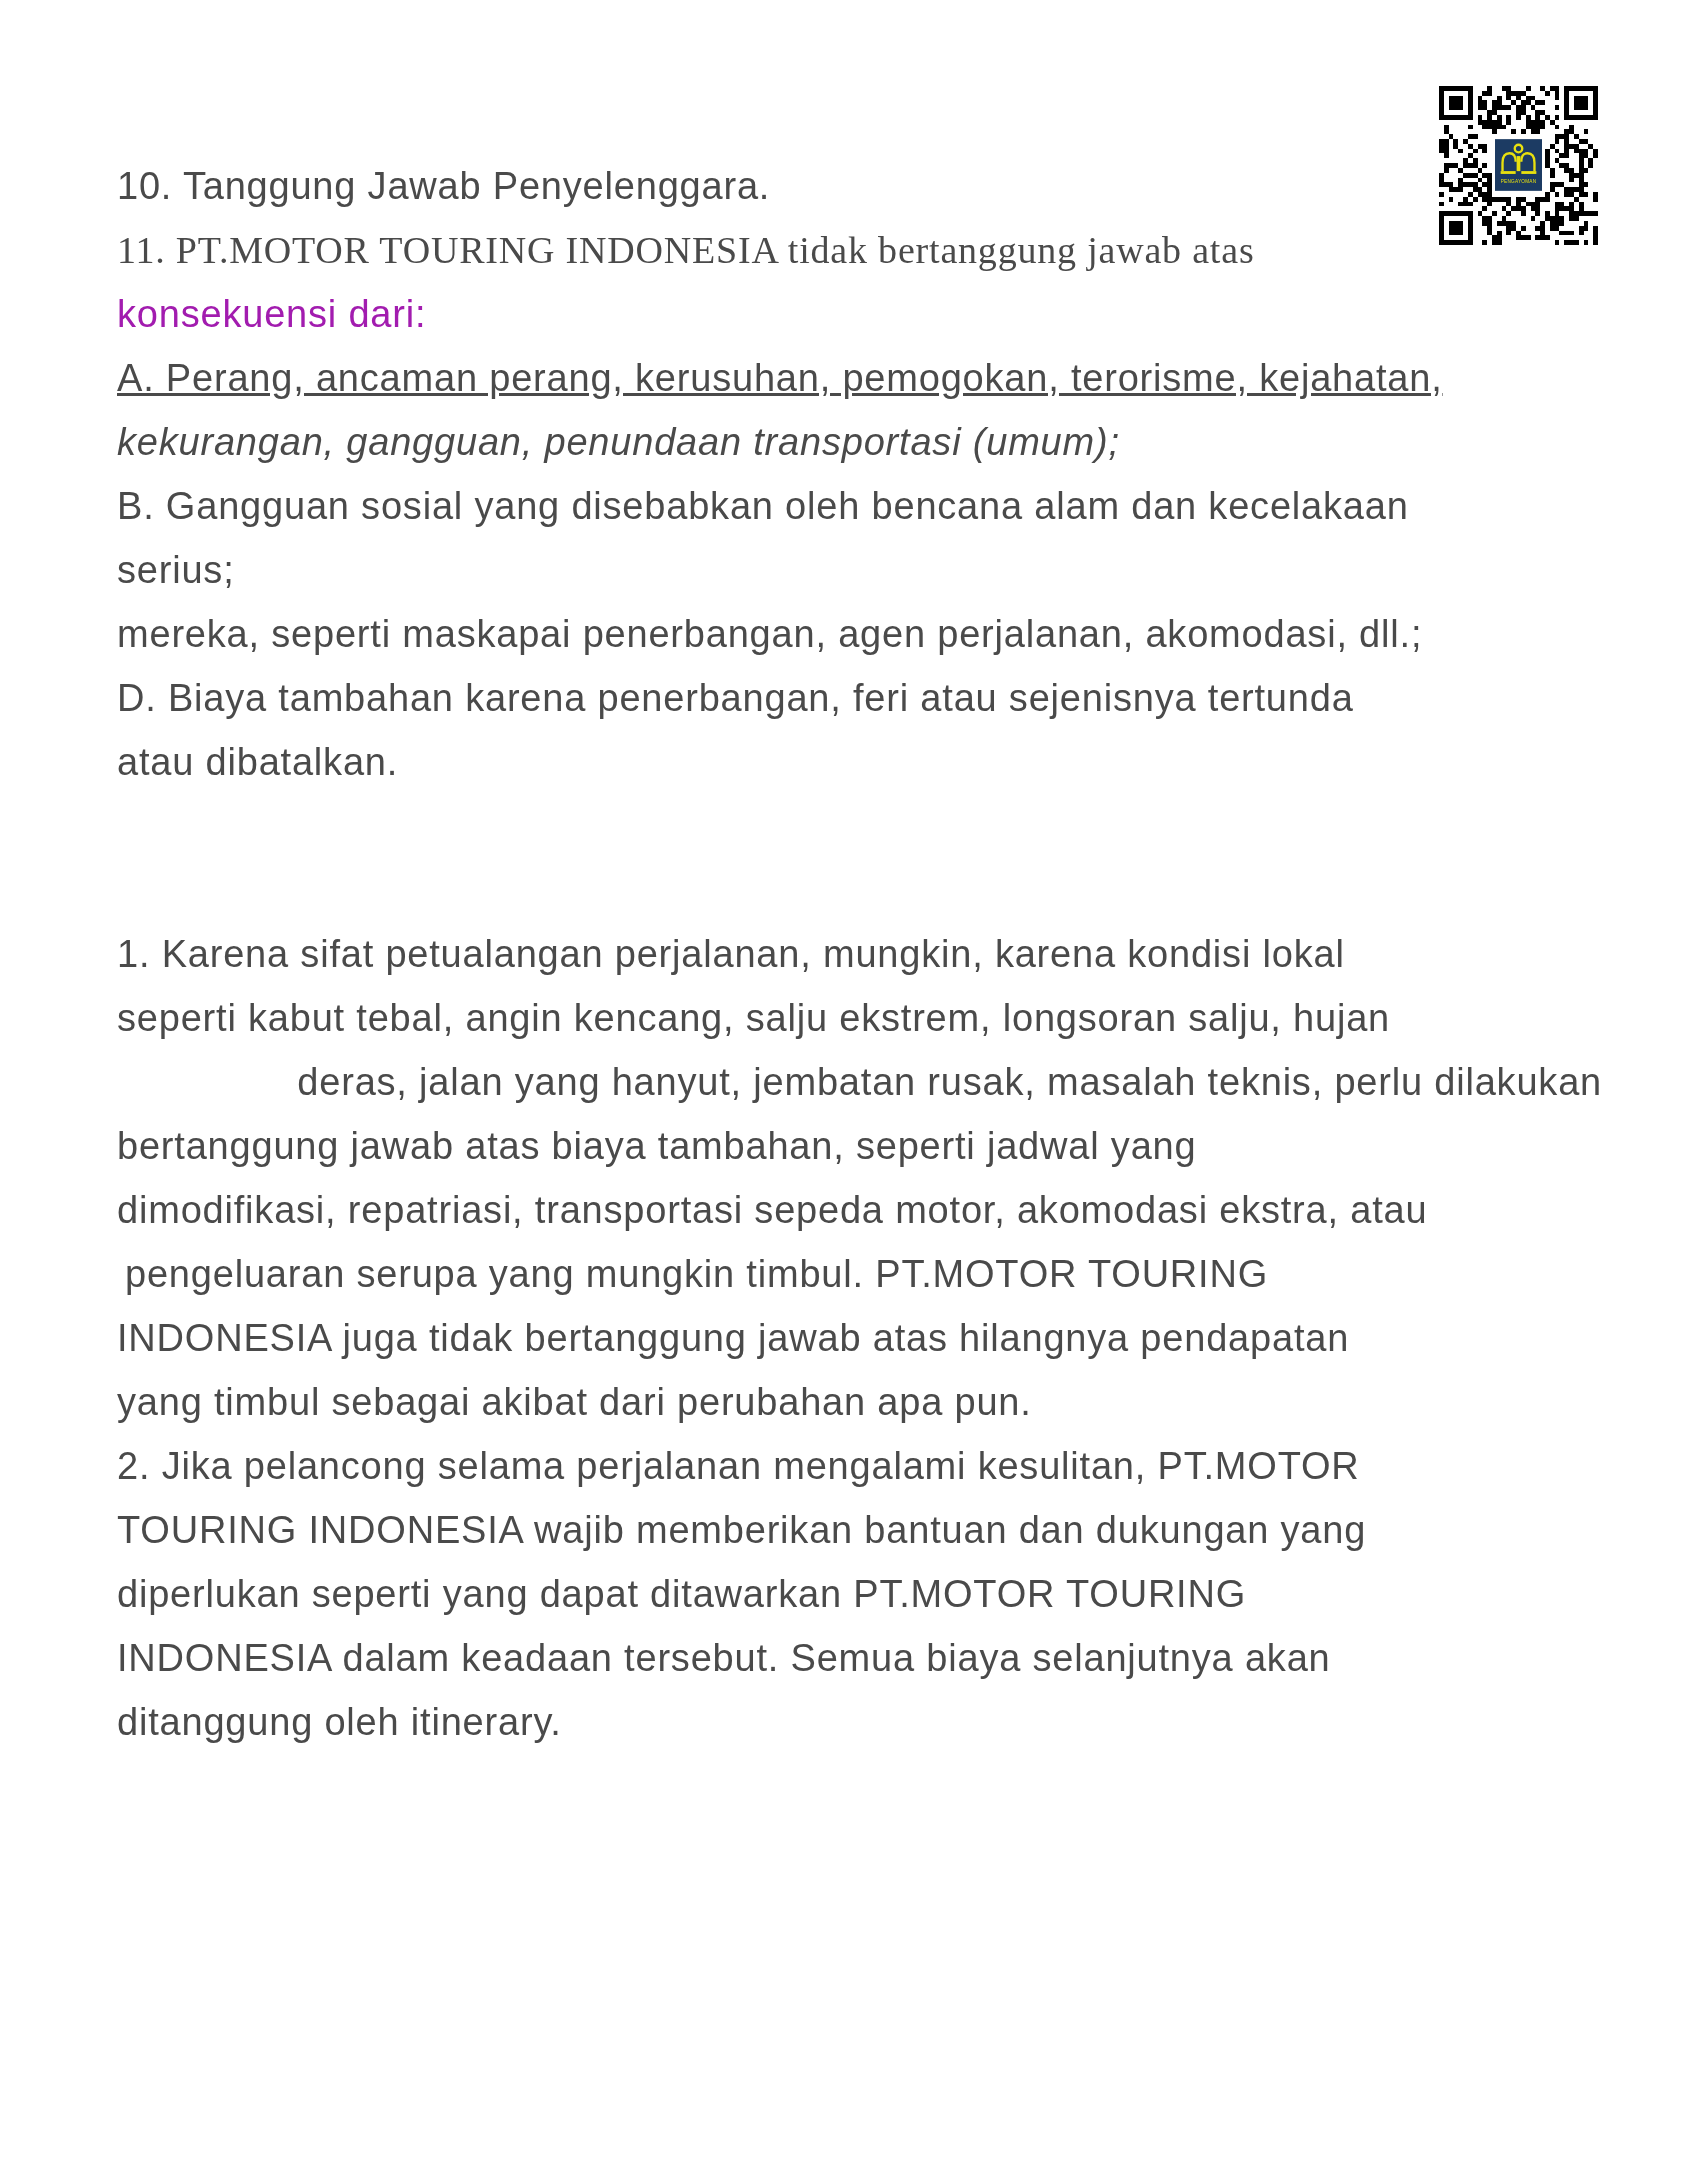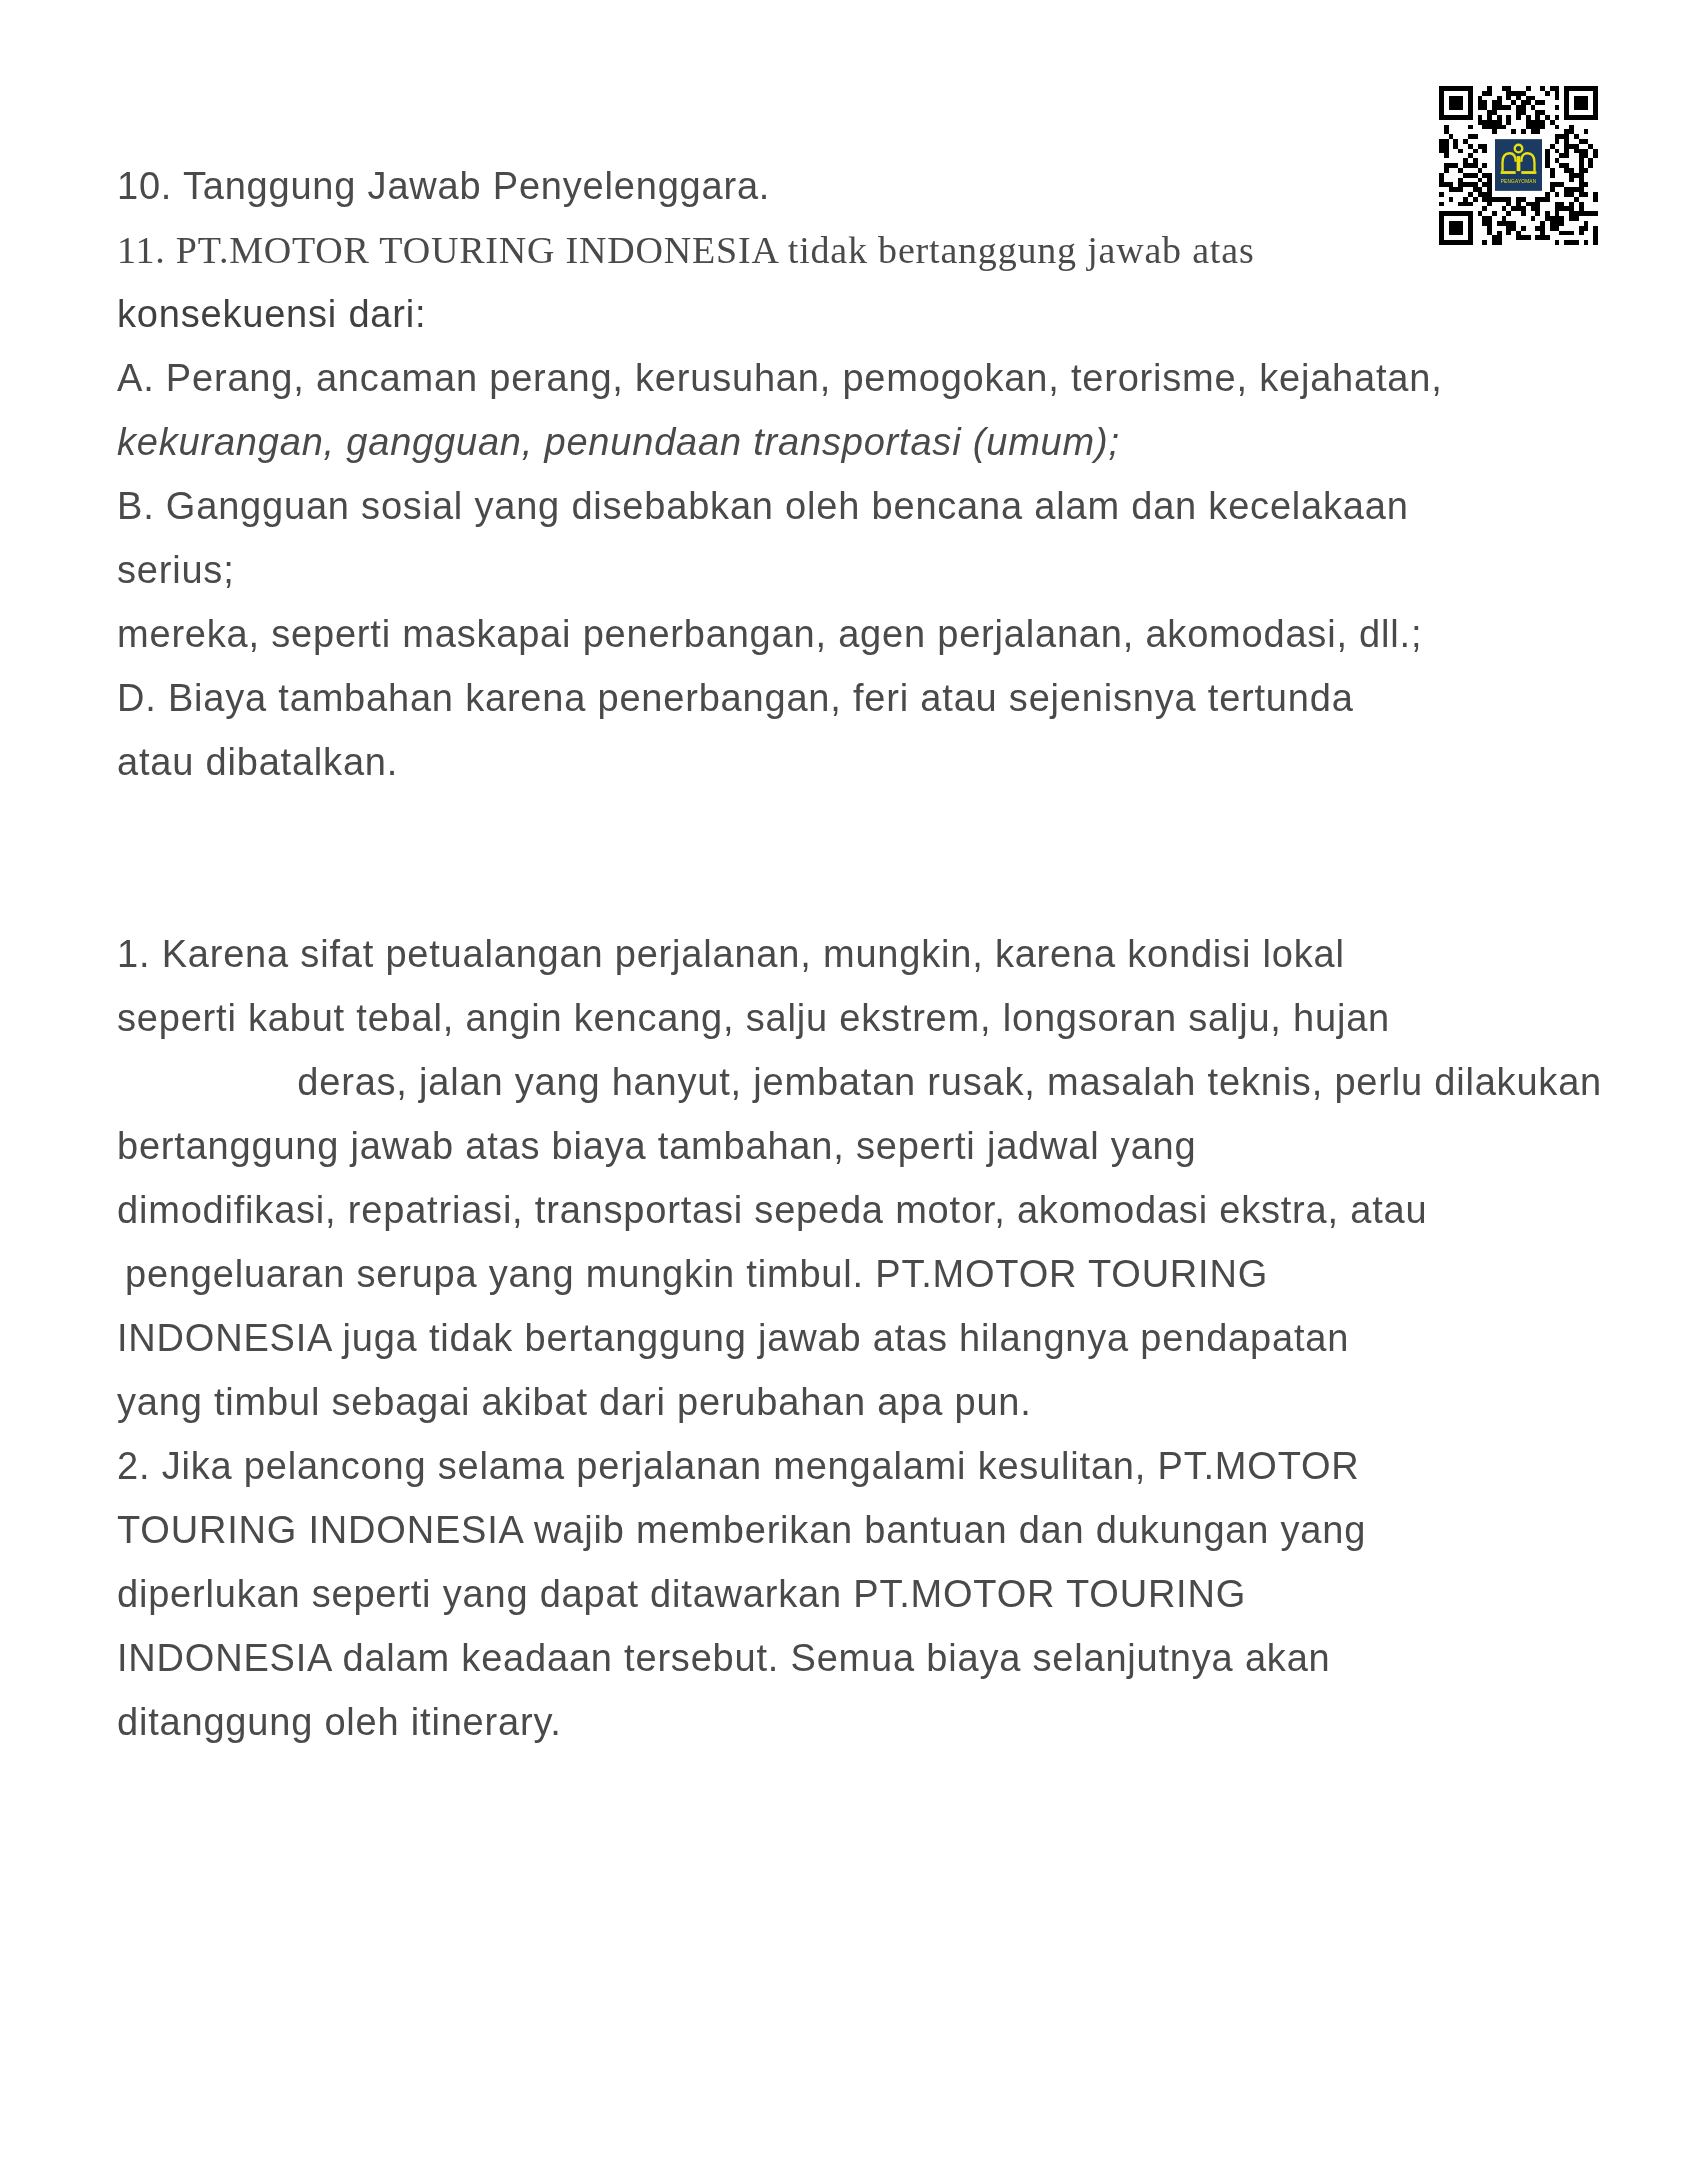--- a/index.html
+++ b/index.html
@@ -514,22 +514,22 @@
         </g>
         <text id="logo-text" x="50" y="93" text-anchor="middle" font-size="10" font-family="Liberation Sans, sans-serif" fill="#e8e00f" stroke="none" letter-spacing="0.5">PENGAYOMAN</text>
       </svg>
     </div>
   </div>
 
   <div class="text-body">
     <div class="section">
         <div class="line" style="color: rgb(74, 74, 74);">10. Tanggung Jawab Penyelenggara.</div>
         <div class="line" style="color: rgb(74, 74, 74); font-family: Liberation Serif, serif;">11. PT.MOTOR TOURING INDONESIA tidak bertanggung jawab atas</div>
-        <div class="line" style="color: #404040;">konsekuensi dari:</div>
-        <div class="line" style="color: rgb(74, 74, 74);">A. Perang, ancaman perang, kerusuhan, pemogokan, terorisme, kejahatan,</div>
+        <div class="line" style="color: #a21caf;">konsekuensi dari:</div>
+        <div class="line" style="color: rgb(74, 74, 74); text-decoration: underline;">A. Perang, ancaman perang, kerusuhan, pemogokan, terorisme, kejahatan,</div>
         <div class="line" style="color: rgb(74, 74, 74); font-style: italic;">kekurangan, gangguan, penundaan transportasi (umum);</div>
         <div class="line" style="color: rgb(74, 74, 74);">B. Gangguan sosial yang disebabkan oleh bencana alam dan kecelakaan</div>
         <div class="line" style="color: rgb(74, 74, 74);">serius;</div>
         <div class="line" style="color: rgb(74, 74, 74);">mereka, seperti maskapai penerbangan, agen perjalanan, akomodasi, dll.;</div>
         <div class="line" style="color: rgb(74, 74, 74);">D. Biaya tambahan karena penerbangan, feri atau sejenisnya tertunda</div>
         <div class="line" style="color: rgb(74, 74, 74);">atau dibatalkan.</div>
       </div>
     <div class="section gap-before">
         <div class="line" style="color: rgb(74, 74, 74);">1. Karena sifat petualangan perjalanan, mungkin, karena kondisi lokal</div>
         <div class="line" style="color: rgb(74, 74, 74);">seperti kabut tebal, angin kencang, salju ekstrem, longsoran salju, hujan</div>

